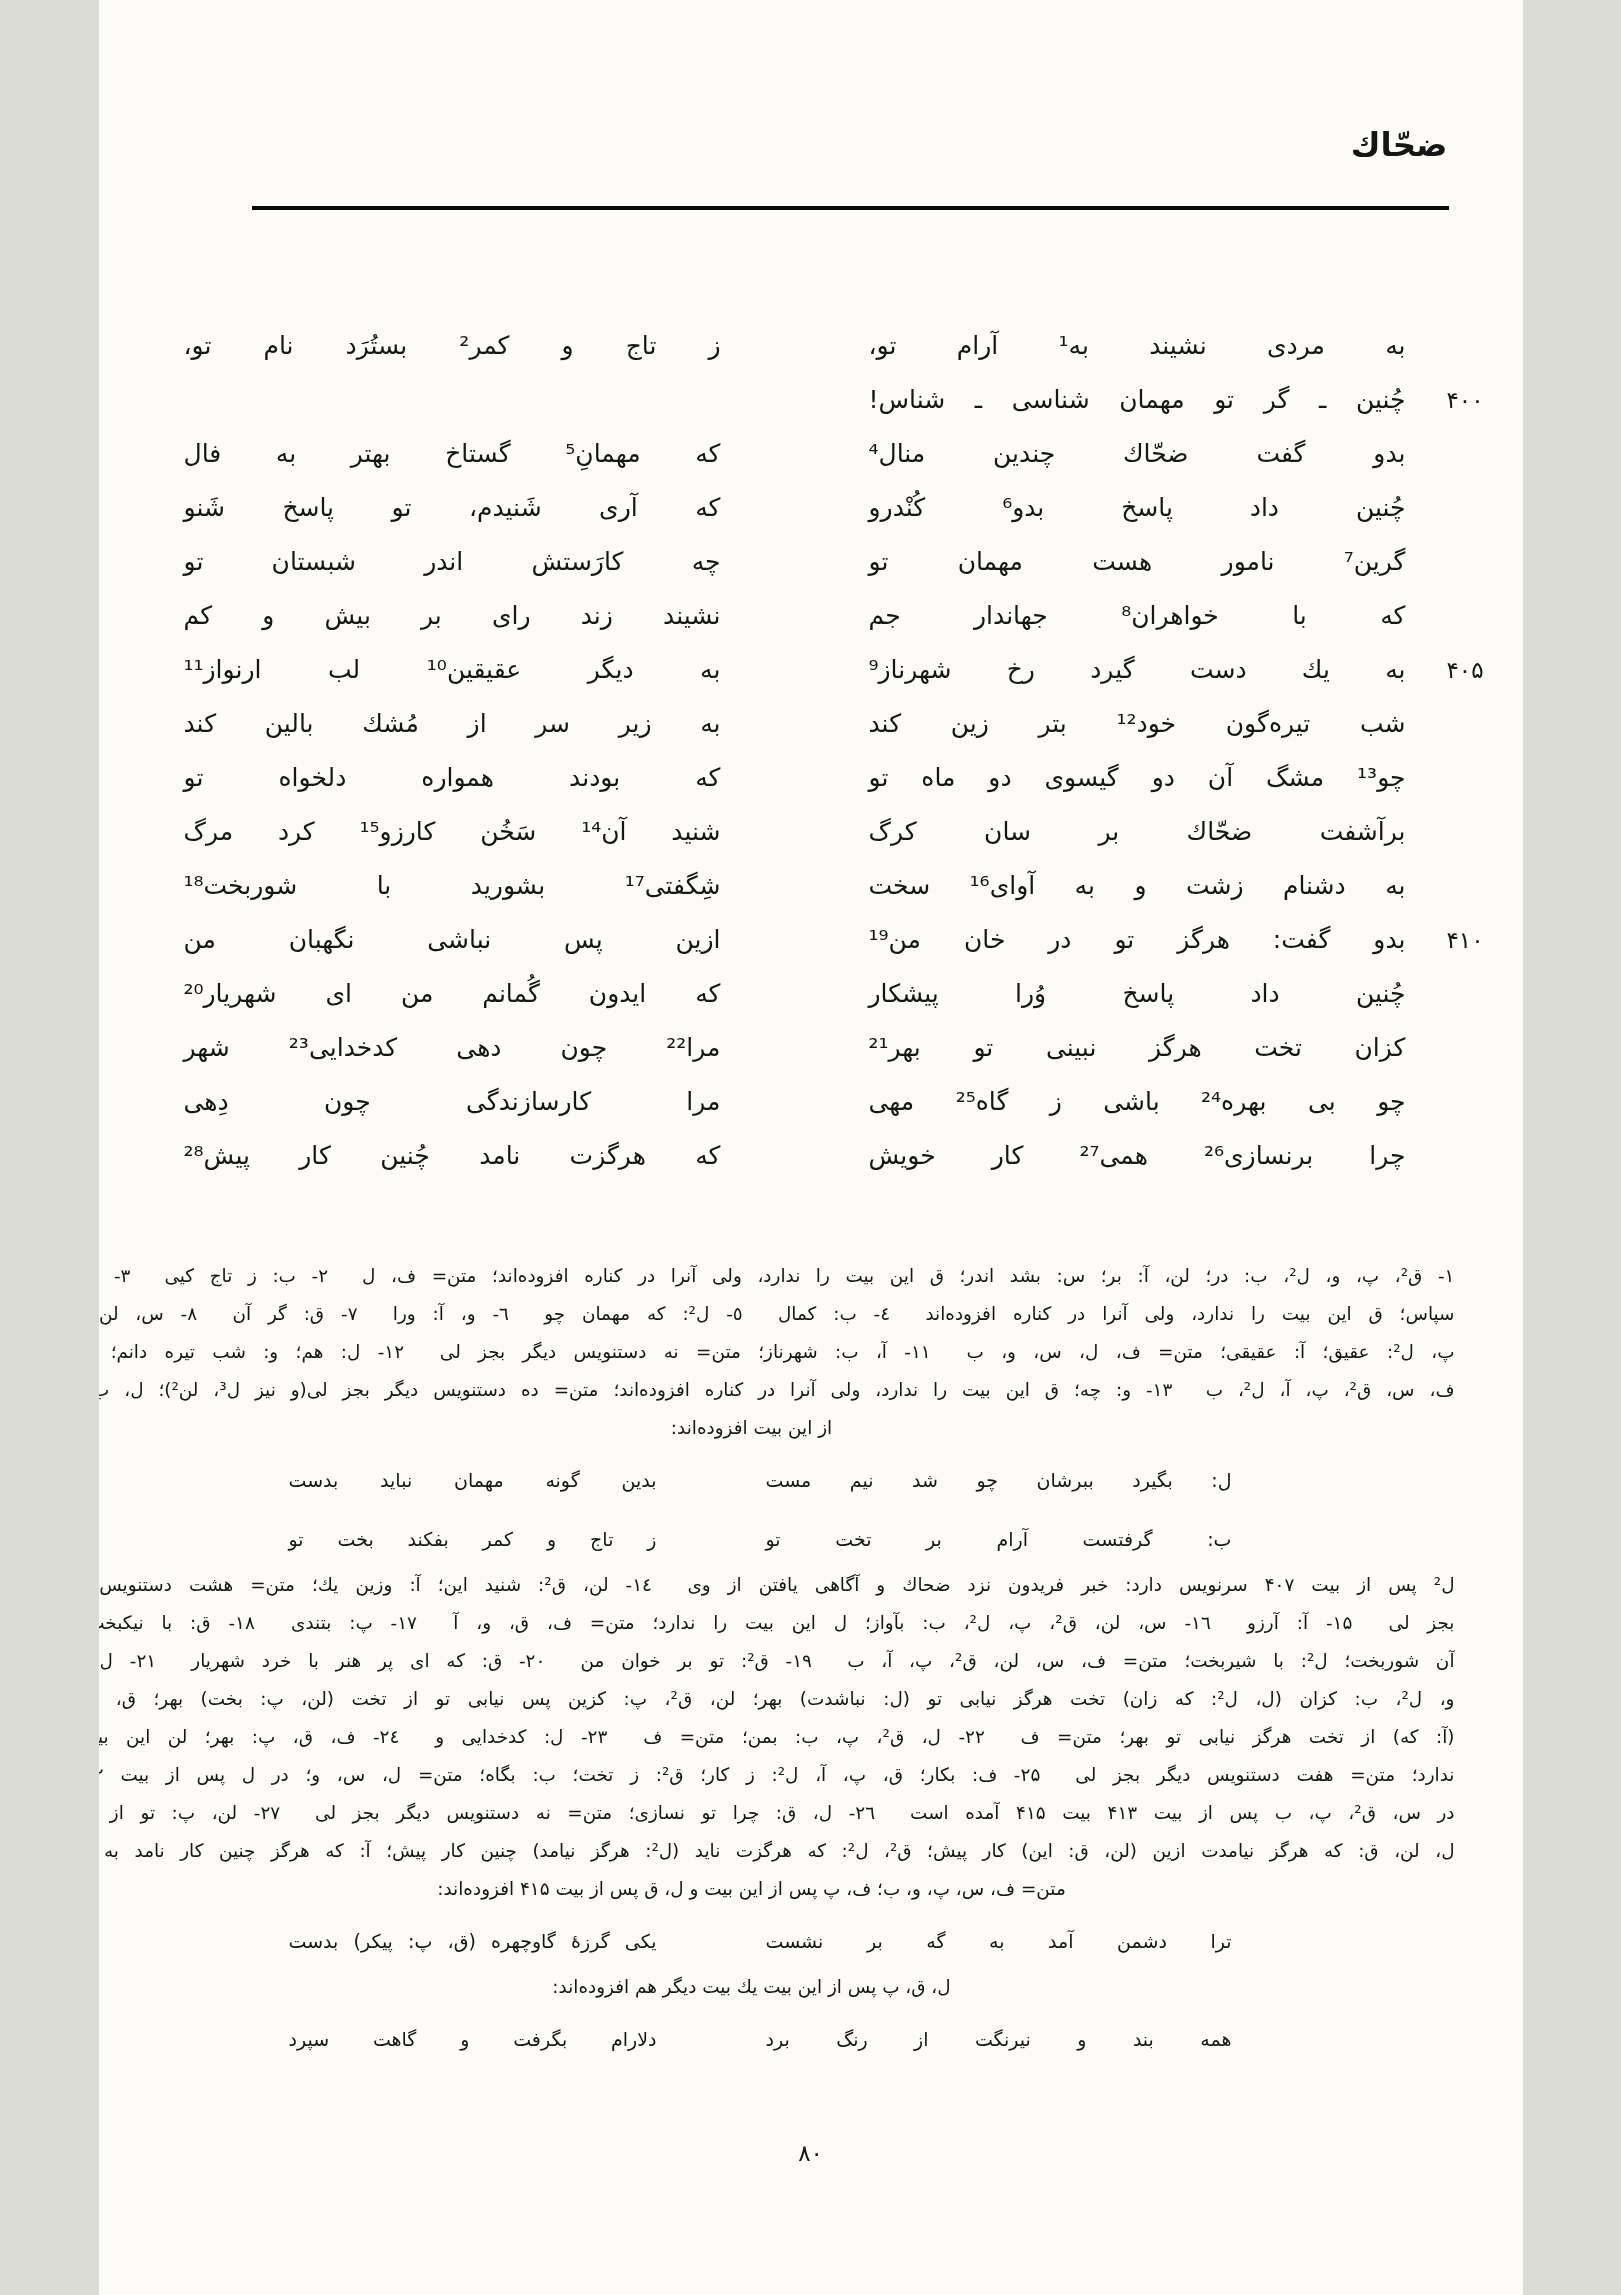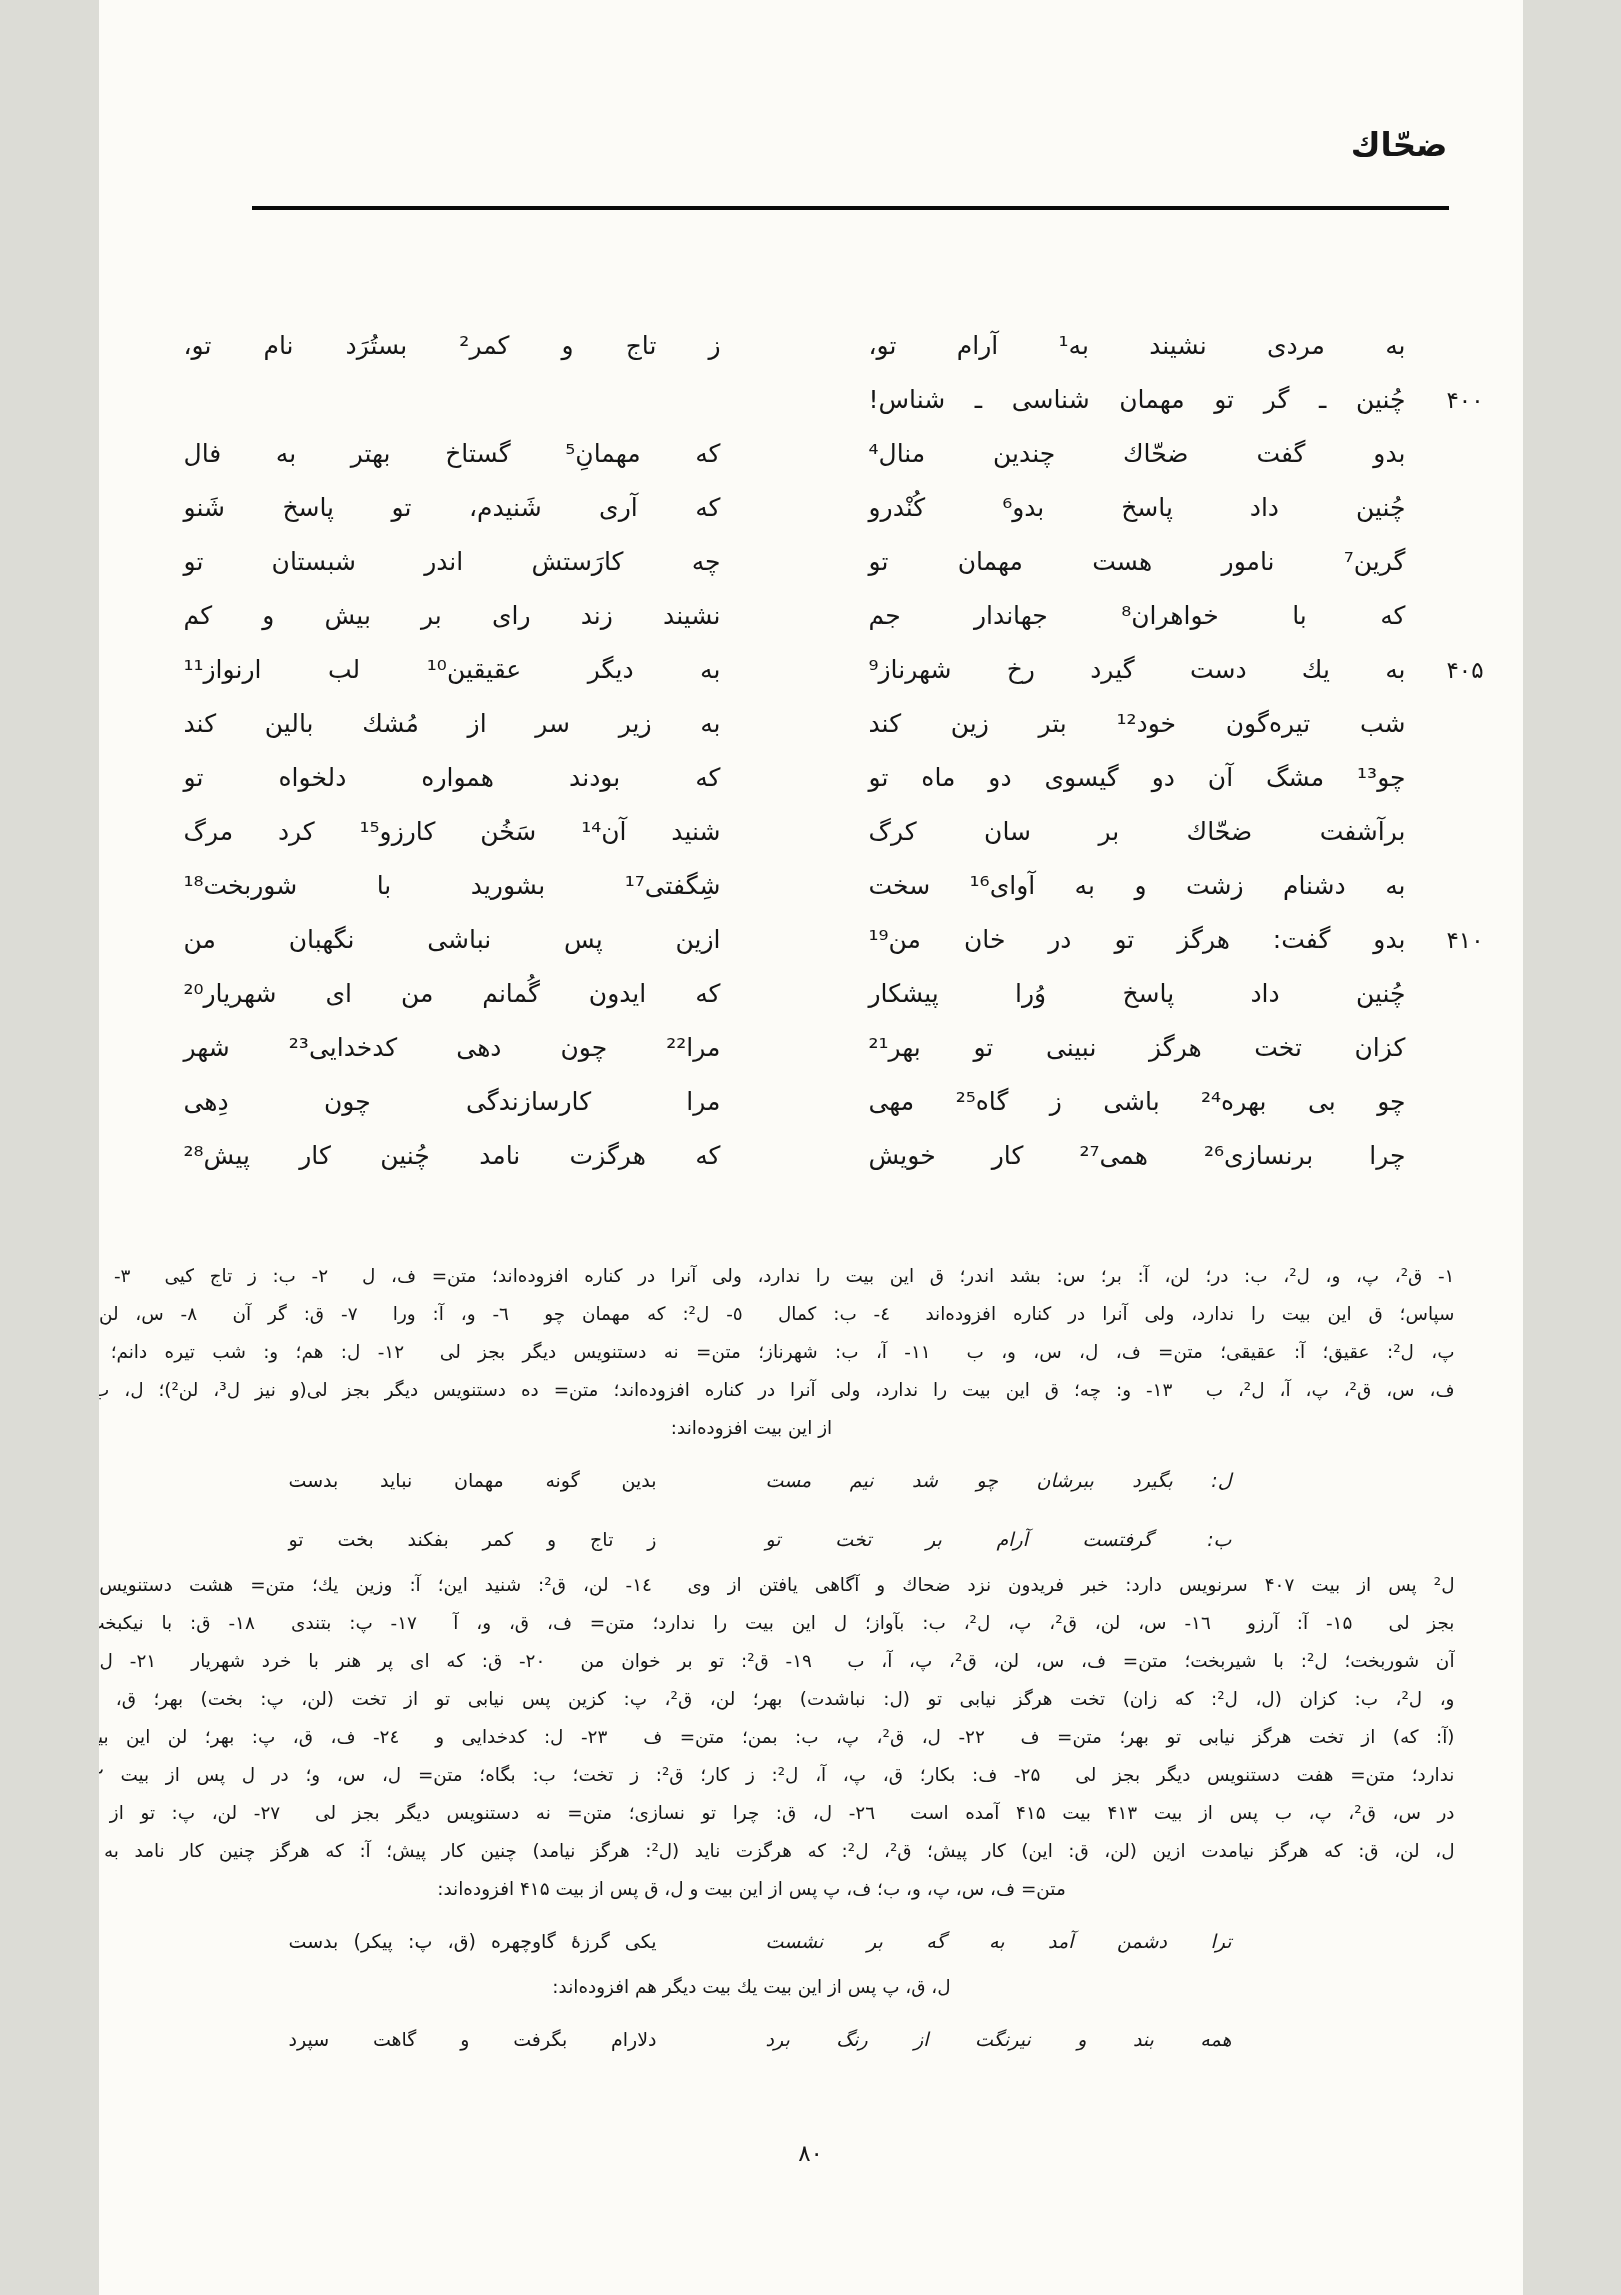--- a/index.html
+++ b/index.html
@@ -46,21 +46,21 @@
   }
   .app-line.fill { text-align:justify; text-align-last:justify; }
   .app-line.endline { text-align:center; }
   .app-verse {
     height:54px; margin-top:5.7px;
     display:flex; justify-content:center; align-items:center;
     column-gap:92px;
     font-size:19px;
   }
   .av { line-height:54px; text-align:justify; text-align-last:justify; white-space:nowrap;margin-left:17px; }
-  .av.av-r { width:466px;font-style:italic; }
+  .av.av-r { width:466px; }
   .av.av-l { width:368px; }
   
   .folio {
     position:absolute; top:2140px; left:0; right:0;
     text-align:center; font-size:23px;
   }
 </style>
 </head>
 <body>
 

